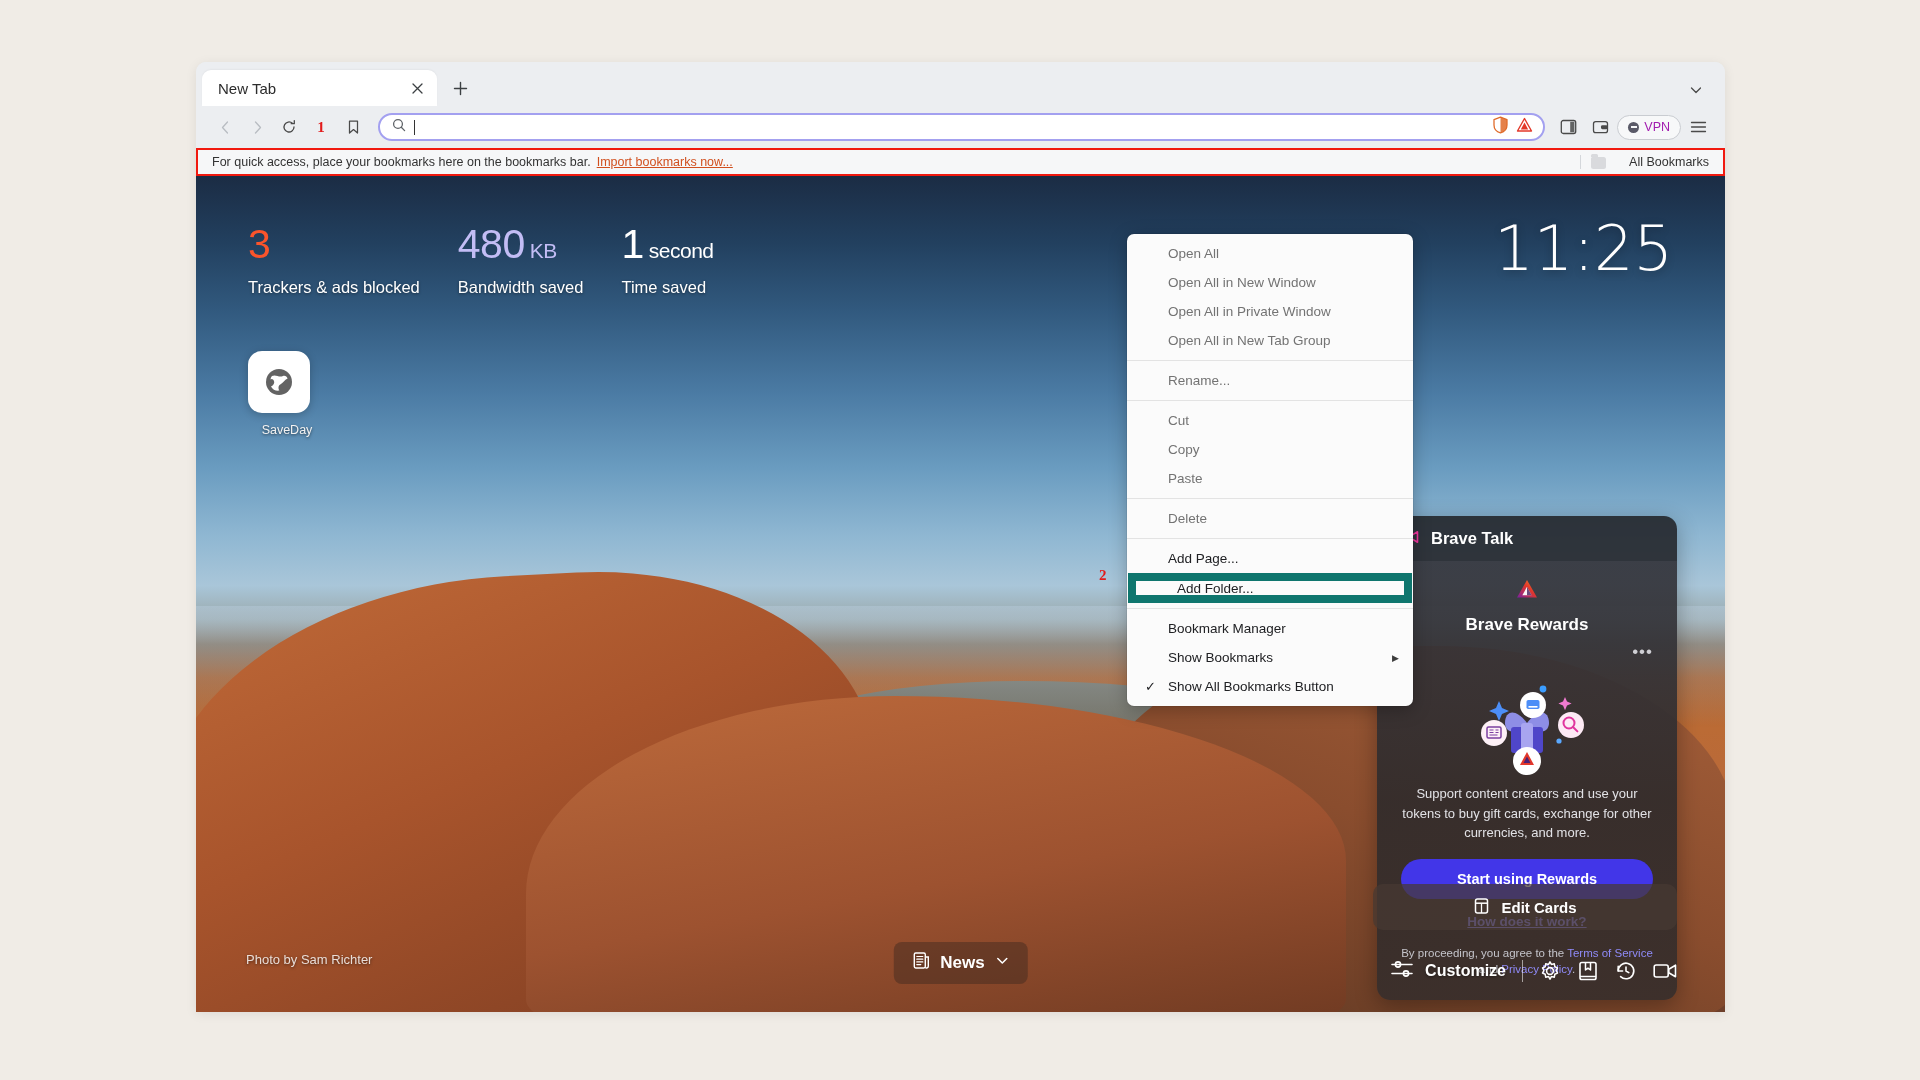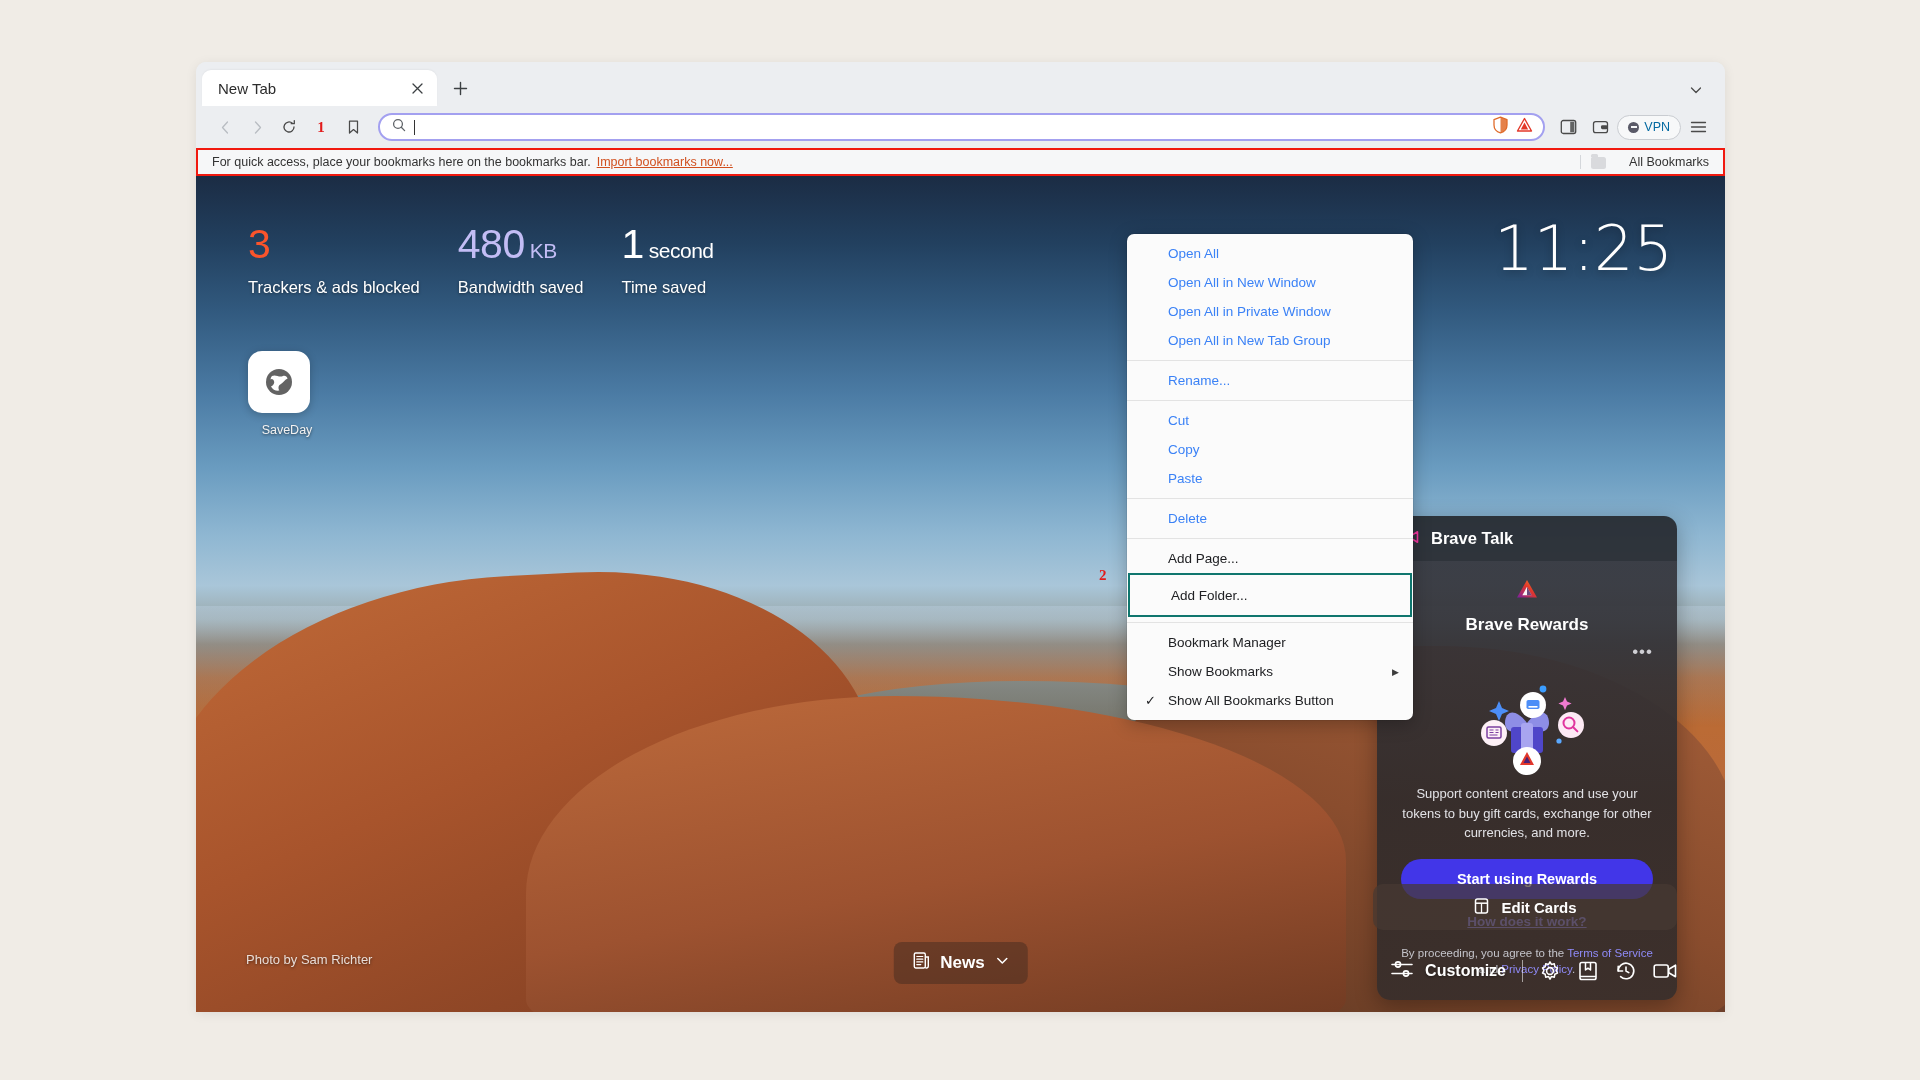--- a/index.html
+++ b/index.html
@@ -95,21 +95,21 @@
   #omnibox .caret {
     width: 1px; height: 15px; background: #333;
     animation: blink 1.1s steps(1,end) infinite;
   }
   @keyframes blink { 50% { opacity: 0; } }
   .omni-right { margin-left: auto; display: flex; align-items: center; gap: 7px; }
   .vpn-pill {
     display: flex; align-items: center; gap: 5px;
     height: 25px; padding: 0 10px;
     border: 1px solid #c9ccd1; border-radius: 13px;
-    font-size: 12.5px; color: #0369a1; font-weight: 500;
+    font-size: 12.5px; color: #a21caf; font-weight: 500;
     background: #f7f8f9;
   }
   .vpn-dot {
     width: 11px; height: 11px; border-radius: 50%;
     background: #5a5a68; position: relative;
   }
   .vpn-dot::after {
     content: ""; position: absolute; left: 2.5px; top: 4.6px;
     width: 6px; height: 1.6px; background: #f7f8f9;
   }
@@ -334,31 +334,31 @@
     z-index: 50;
   }
   .cm-item {
     height: 29px;
     display: flex; align-items: center;
     padding: 0 14px 0 41px;
     color: #202124;
     position: relative;
     white-space: nowrap;
   }
-  .cm-item.disabled { color: #3b82f6; align-items: center; }
+  .cm-item.disabled { color: #737373; align-items: center; }
   .cm-sep { height: 1px; background: #e3e3e3; margin: 5px 0; }
   .cm-check {
     position: absolute; left: 18px; font-size: 13px; color: #202124;
   }
   .cm-arrow {
     margin-left: auto; font-size: 9px; color: #3c3c3c;
   }
   #cm-add-folder {
-    border: 2px solid #0f766e;
-    height: 44px;
+    border: 8px solid #0f766e;
+    height: 30px;
     margin: 0 1px;
   }
   .annot-num {
     position: absolute;
     color: #e21b1b;
     font-size: 15px;
     font-weight: 600;
     font-family: "Liberation Serif", serif;
     z-index: 60;
   }

